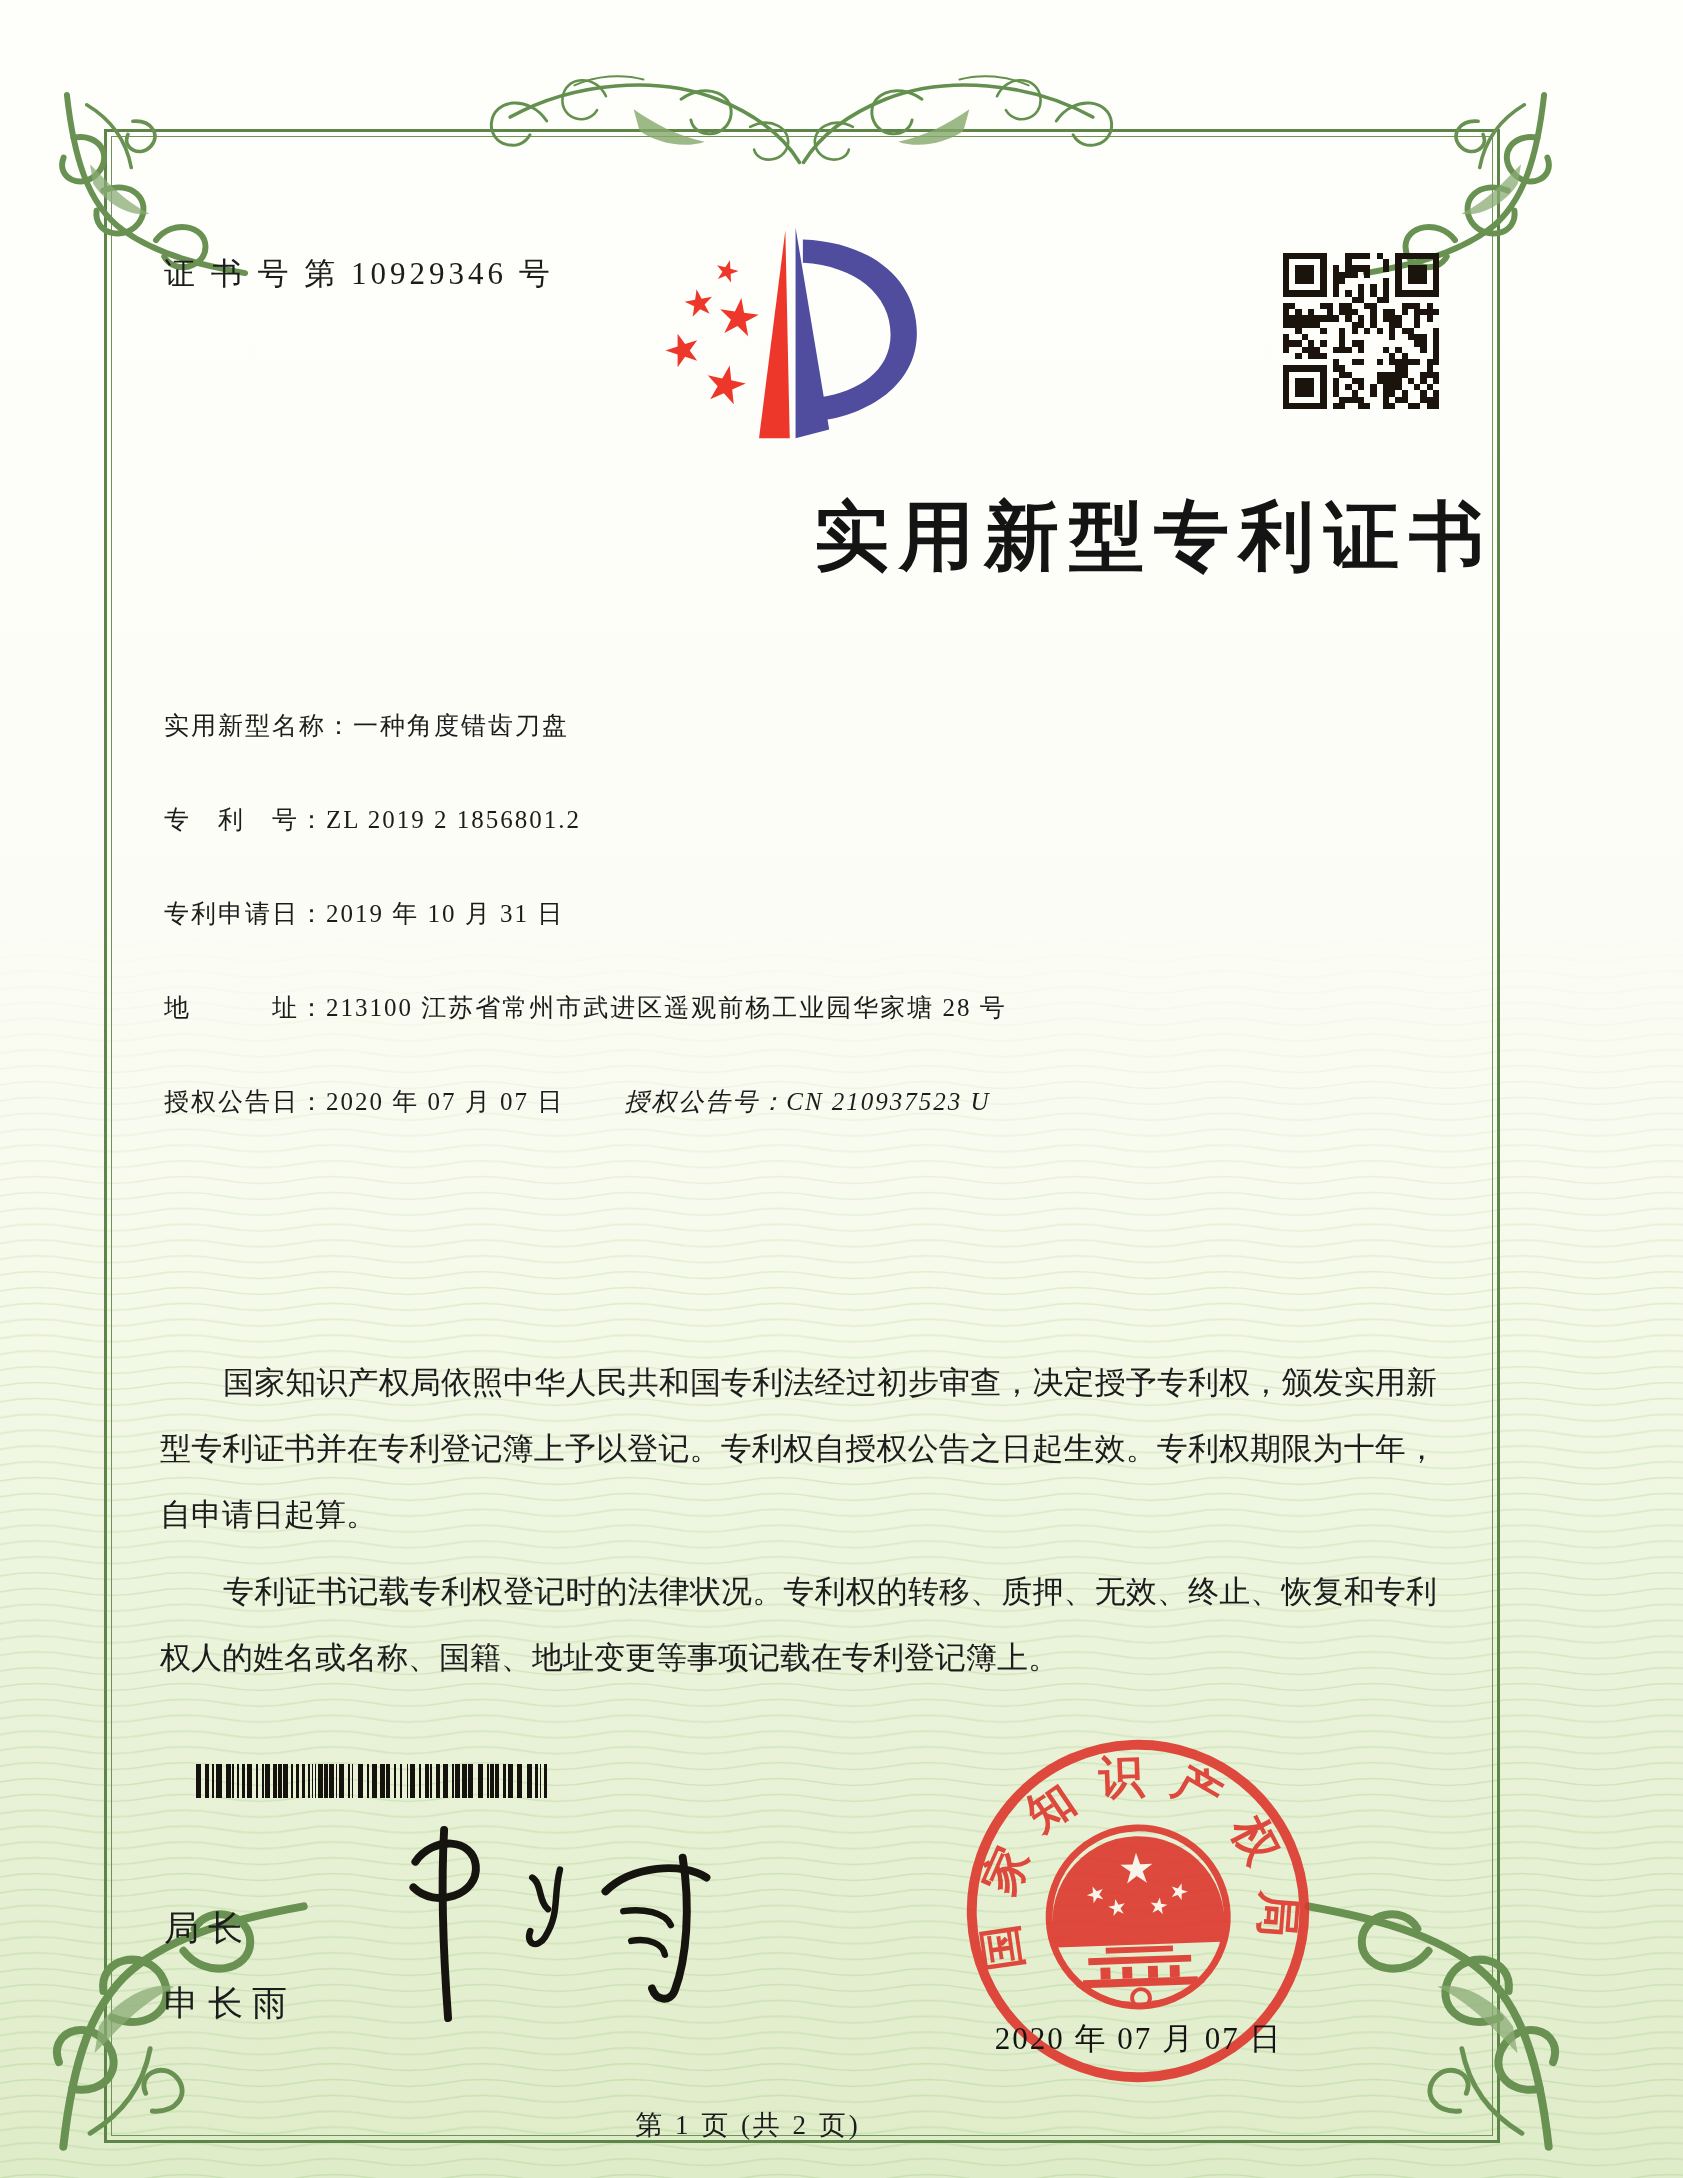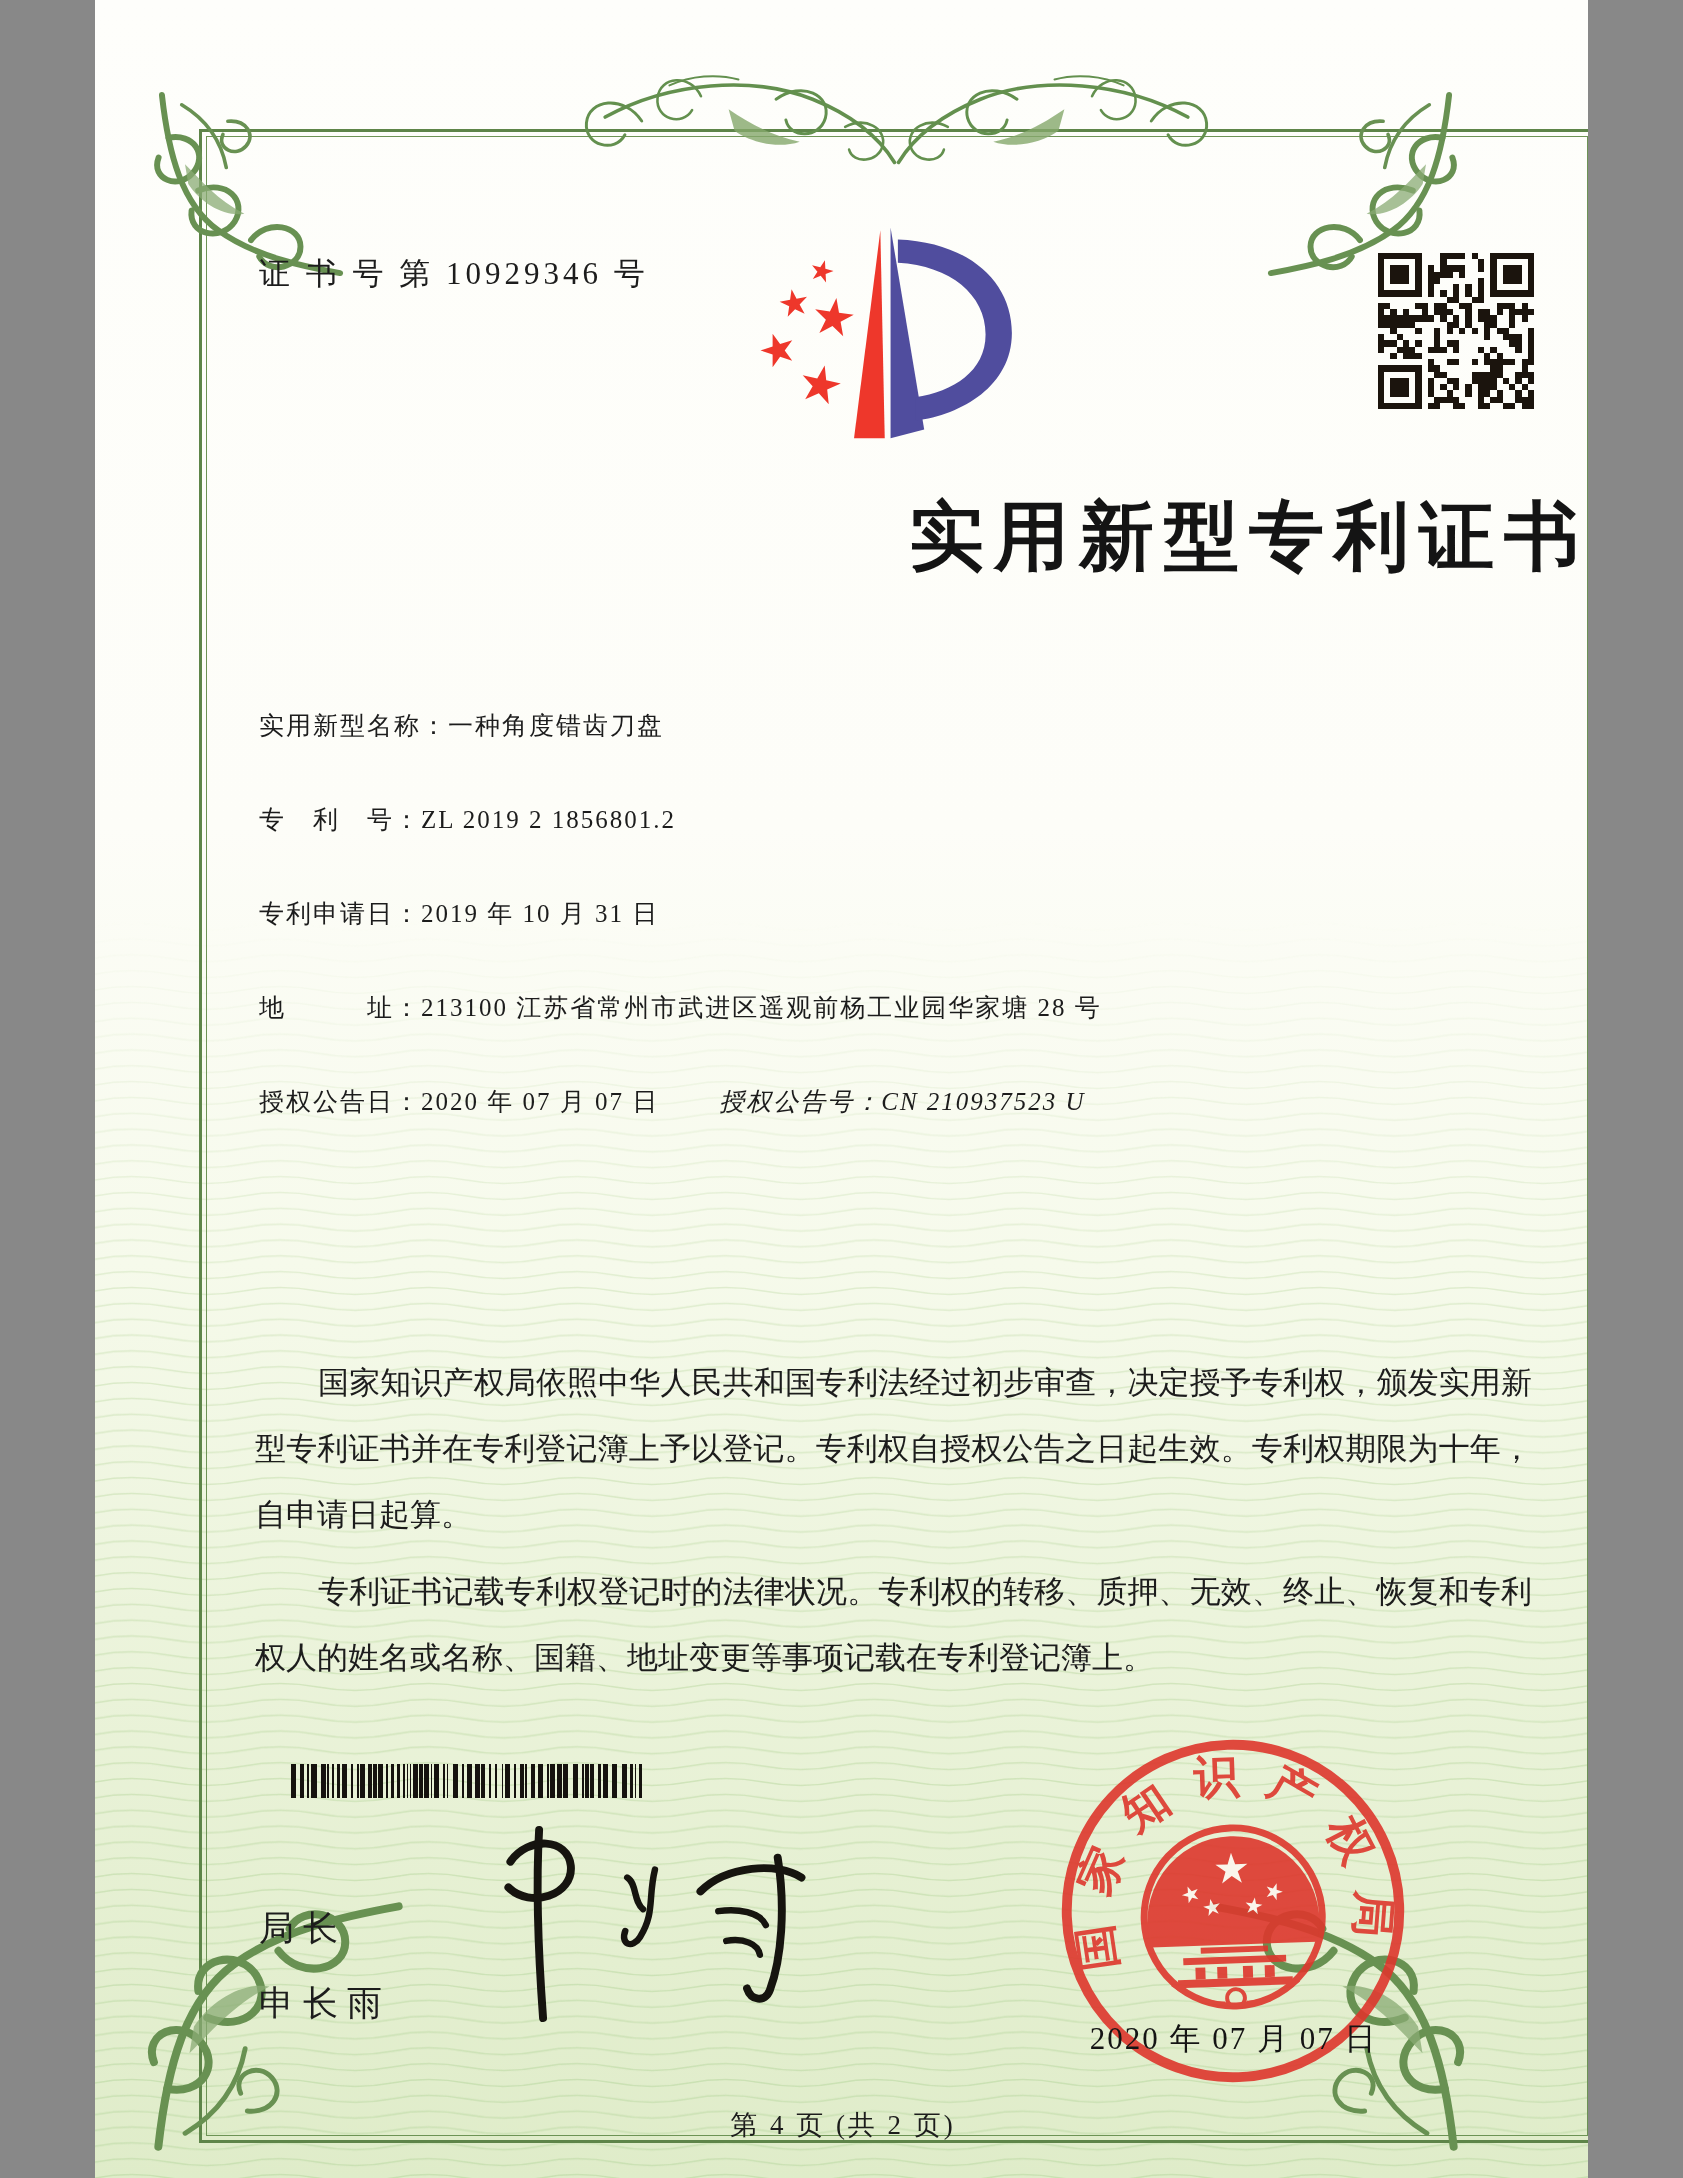--- a/index.html
+++ b/index.html
@@ -1,18 +1,18 @@
 <!DOCTYPE html>
 <html><head>
 <meta charset="utf-8">
 <style>
   html,body{margin:0;padding:0;}
   body{background:#888;font-family:"Liberation Serif","DejaVu Serif",serif;}
   .page{
-    position:relative;width:1493px;height:2178px;margin:0 auto;overflow:hidden;
+    position:relative;width:1683px;height:2178px;margin:0 auto;overflow:hidden;
     background:linear-gradient(180deg,#fefefb 0%,#fdfdf8 38%,#f6faeb 58%,#ecf4dc 74%,#e4efd0 90%,#dfecc9 100%);
     color:#1c1c1c;
   }
   svg{display:block;}
   .waves{position:absolute;left:0;top:0;}
   
   .frame{position:absolute;left:104px;top:129px;width:1390px;height:2008px;
     border:3px solid #5e8549;}
   .frame-inner{position:absolute;left:4px;top:4px;right:4px;bottom:4px;border:1.6px solid #6d9355;}
   .corner{position:absolute;}
@@ -217,15 +217,15 @@
             <rect x="30" y="50" width="10" height="12"></rect>
           <rect x="-58" y="62" width="116" height="8"></rect>
         </g>
         <circle cy="82" r="9" fill="none" stroke="#de372d" stroke-width="4"></circle>
         <path d="M-64,66 C-46,80 -24,88 -11,87 M64,66 C46,80 24,88 11,87" fill="none" stroke="#de372d" stroke-width="4"></path>
       </g>
     </svg>
     <div class="seal-date">2020 年 07 月 07 日</div>
   </div>
 
-  <div class="footer">第 4 页 (共 2 页)</div>
+  <div class="footer">第 1 页 (共 2 页)</div>
 </div>
 
 
 </body></html>

